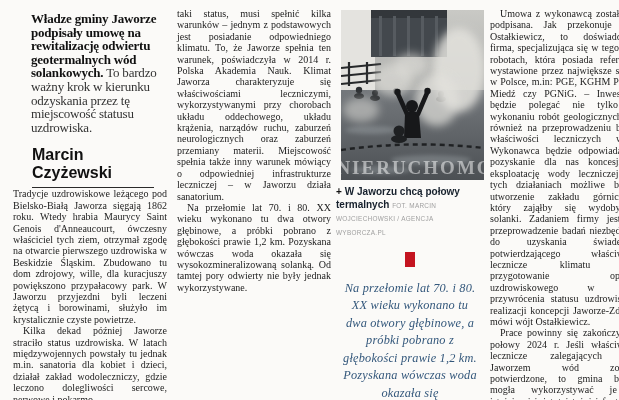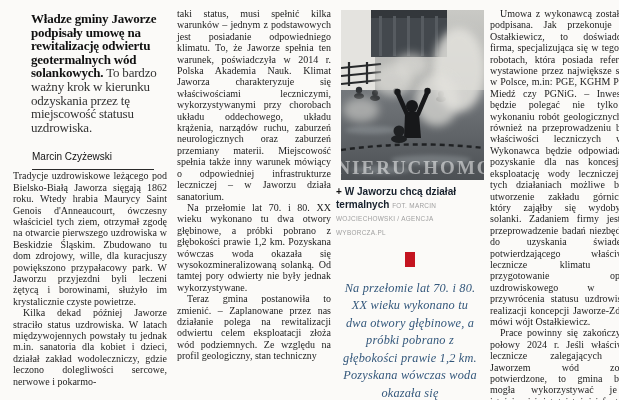--- a/index.html
+++ b/index.html
@@ -20,21 +20,21 @@
     margin:4px 0 0 18px;
     font-size:13px; line-height:13.6px;
     font-weight:bold; color:#111;
     letter-spacing:-0.2px;
   }
   .lead .lead-rest { font-weight:normal; color:#333; }
 
   .byline-wrap { margin:12px 0 0 19px; width:122px; border-bottom:1.5px solid #2a2a2a; padding-bottom:5px; }
   .byline {
     font-family:"Liberation Sans", sans-serif;
-    font-weight:normal; font-size:10px; color:#111;
+    font-weight:bold; font-size:16px; color:#111;
   }
 
   .body-par {
     font-size:10px; line-height:11.4px;
     text-align:justify; margin:0;
     hyphens:auto; -webkit-hyphens:auto;
   }
   .body-par.indent { text-indent:10px; }
   #col1 .body-par:first-of-type { margin-top:10px; }
 
@@ -69,21 +69,20 @@
   <div class="byline-wrap">
     <span class="byline">Marcin Czyżewski</span>
   </div>
   <p class="body-par">Tradycje uzdrowiskowe leżącego pod Bielsko-Białą Jaworza sięgają 1862 roku. Wtedy hrabia Maurycy Saint Genois d'Anneaucourt, ówczesny właściciel tych ziem, otrzymał zgodę na otwarcie pierwszego uzdrowiska w Beskidzie Śląskim. Zbudowano tu dom zdrojowy, wille, dla kuracjuszy powiększono przypałacowy park. W Jaworzu przyjezdni byli leczeni żętycą i borowinami, służyło im krystalicznie czyste powietrze.</p>
   <p class="body-par indent">Kilka dekad później Jaworze straciło status uzdrowiska. W latach międzywojennych powstały tu jednak m.in. sanatoria dla kobiet i dzieci, działał zakład wodoleczniczy, gdzie leczono dolegliwości sercowe, nerwowe i pokarmo-</p>
 </div>
 
 <div class="col" id="col2">
   <p class="body-par">taki status, musi spełnić kilka warunków – jednym z podstawowych jest posiadanie odpowiedniego klimatu. To, że Jaworze spełnia ten warunek, poświadczyła w 2014 r. Polska Akademia Nauk. Klimat Jaworza charakteryzuje się właściwościami leczniczymi, wykorzystywanymi przy chorobach układu oddechowego, układu krążenia, narządów ruchu, zaburzeń neurologicznych oraz zaburzeń przemiany materii. Miejscowość spełnia także inny warunek mówiący o odpowiedniej infrastrukturze leczniczej – w Jaworzu działa sanatorium.</p>
   <p class="body-par indent">Na przełomie lat 70. i 80. XX wieku wykonano tu dwa otwory głębinowe, a próbki pobrano z głębokości prawie 1,2 km. Pozyskana wówczas woda okazała się wysokozmineralizowaną solanką. Od tamtej pory odwierty nie były jednak wykorzystywane.</p>
-  <p class="body-par indent">Teraz gmina postanowiła to zmienić. – Zaplanowane przez nas działanie polega na rewitalizacji odwiertu celem eksploatacji złoża wód podziemnych. Ze względu na profil geologiczny, stan techniczny</p>
 </div>
 
 <div class="col" id="col3">
   <div class="photo-frame">
     <svg width="143" height="170" viewBox="0 0 143 170" xmlns="http://www.w3.org/2000/svg">
       <defs>
         <linearGradient id="sky" x1="0" y1="0" x2="0" y2="1">
           <stop offset="0" stop-color="#c9c9c5"></stop>
           <stop offset="1" stop-color="#a8a9a7"></stop>
         </linearGradient>
@@ -158,21 +157,21 @@
         <circle cx="58" cy="121" r="5.5" fill="#1e2022"></circle>
         <ellipse cx="58" cy="129" rx="8" ry="4" fill="#1e2022"></ellipse>
       </g>
 
       <path d="M0 140 Q 70 130 143 138" stroke="#1f2123" stroke-width="2.4" stroke-dasharray="5 4" fill="none"></path>
 
       <text x="74" y="164" text-anchor="middle" font-family="Liberation Serif, serif" font-weight="bold" font-size="19" letter-spacing="2" fill="rgba(255,255,255,0.5)">NIERUCHOMO</text>
     </svg>
   </div>
 
-  <p class="caption"><span class="bullet">+</span><span>W Jaworzu chcą działał termalnych</span>
+  <p class="caption"><span class="bullet">+</span><span>W Jaworzu chcą połowy termalnych</span>
     <span class="credit">FOT. MARCIN WOJCIECHOWSKI / AGENCJA WYBORCZA.PL</span></p>
 
   <div class="quote-block">
     <span class="quote-marker" id="quote-marker" style="background: rgb(196, 20, 32);"></span>
     <p class="quote-text" id="quote-text" style="color: rgb(51, 87, 123);">Na przełomie lat 70. i 80. XX wieku wykonano tu dwa otwory głębinowe, a próbki pobrano z głębokości prawie 1,2 km. Pozyskana wówczas woda okazała się wysokozminera-</p>
   </div>
 </div>
 
 <div class="col" id="col4">
   <p class="body-par indent">Umowa z wykonawcą została już podpisana. Jak przekonuje wójt Ostałkiewicz, to doświadczona firma, specjalizująca się w tego typu robotach, która posiada referencje wystawione przez największe spółki w Polsce, m.in: PGE, KGHM Polska Miedź czy PGNiG. – Inwestycja będzie polegać nie tylko na wykonaniu robót geologicznych, ale również na przeprowadzeniu badań właściwości leczniczych wody. Wykonawca będzie odpowiadał za pozyskanie dla nas koncesji na eksploatację wody leczniczej. Po tych działaniach możliwe będzie utworzenie zakładu górniczego, który zająłby się wydobyciem solanki. Zadaniem firmy jest też przeprowadzenie badań niezbędnych do uzyskania świadectwa potwierdzającego właściwości lecznicze klimatu oraz przygotowanie operatu uzdrowiskowego w celu przywrócenia statusu uzdrowiska i realizacji koncepcji Jaworze-Zdrój – mówi wójt Ostałkiewicz.</p>

